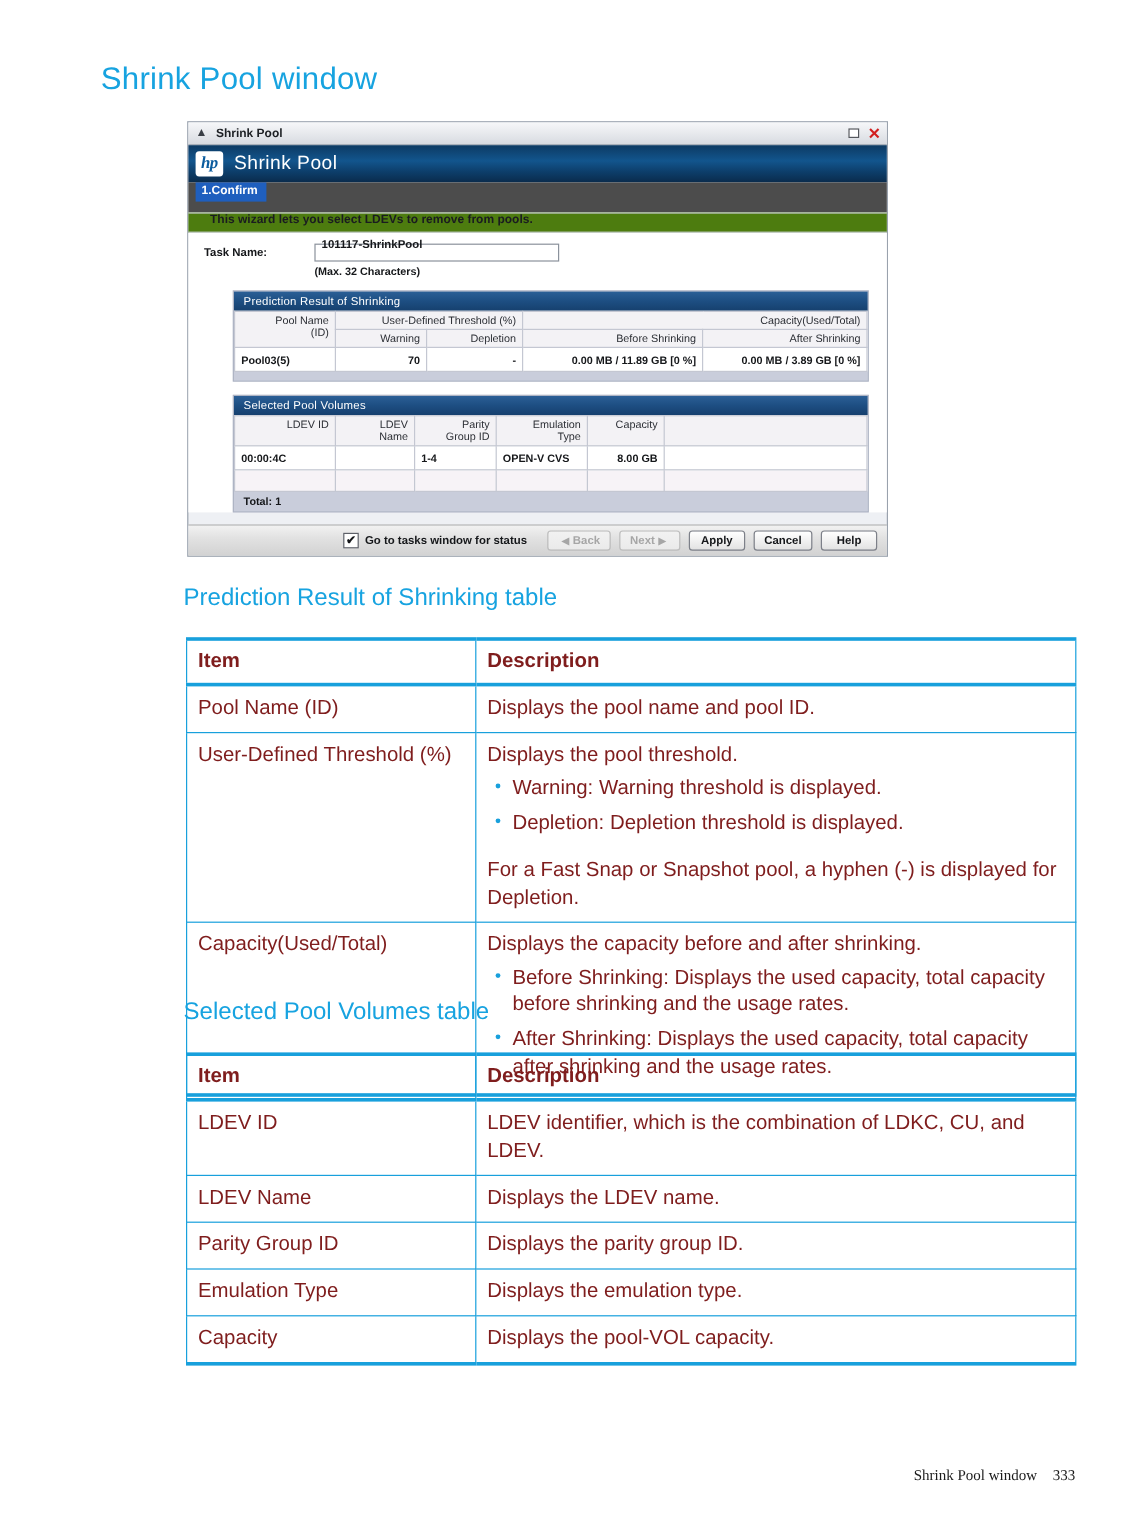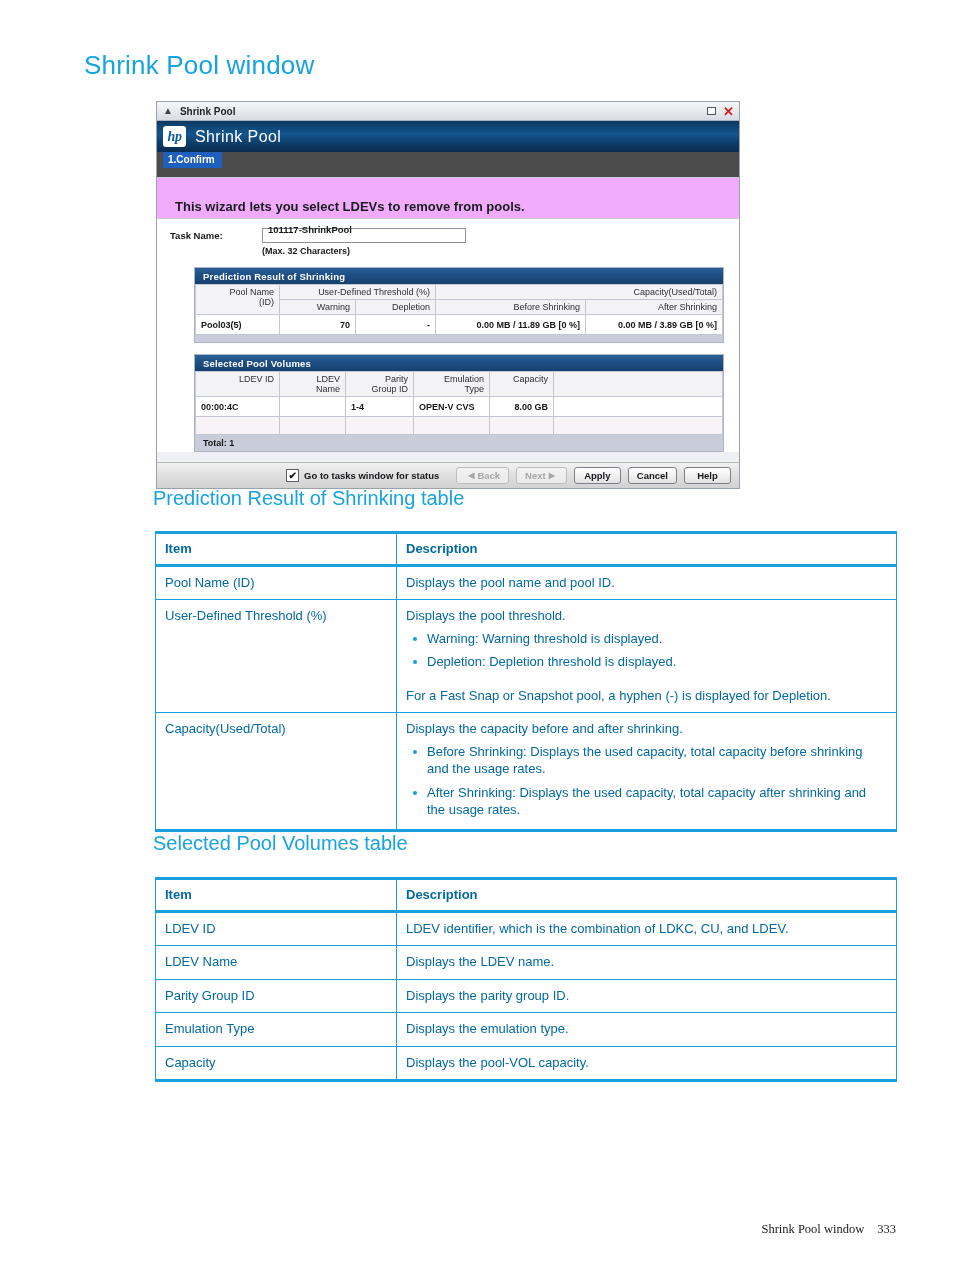--- a/index.html
+++ b/index.html
@@ -139,26 +139,26 @@
   .step-tab {
     background: #1f5fbe;
     color: #ffffff;
     font-size: 10px;
     font-weight: bold;
     padding: 2px 7px 2px 5px;
     line-height: 1.15;
   }
 
   .wizard-note {
-    background: #f0abfc;
+    background: #4d7c0f;
     border-top: 1px solid #c8ccd3;
     border-bottom: 1px solid #c8ccd3;
-    font-size: 13px;
+    font-size: 10px;
     color: #1a1c20;
-    padding: 21px 0 4px 18px;
+    padding: 0 0 4px 18px;
     font-weight: bold;
   }
 
   .dlg-body {
     background: #ffffff;
     padding: 9px 0 0 0;
   }
 
   .taskrow {
     display: flex;
@@ -199,21 +199,21 @@
     width: 530px;
     background: #c9cddb;
     border: 1px solid #aeb4c4;
     box-sizing: border-box;
   }
   .panel-head {
     height: 16px;
     background: linear-gradient(to bottom, #2b5f96 0%, #1d4e82 50%, #16406e 100%);
     color: #ffffff;
     font-size: 9.5px;
-    font-weight: bold;
+    font-weight: normal;
     display: flex;
     align-items: center;
     padding-left: 8px;
     letter-spacing: .2px;
   }
   table.grid {
     border-collapse: collapse;
     width: 100%;
     table-layout: fixed;
     background: #ffffff;
@@ -329,22 +329,22 @@
   #tbl-pred { top: 531px; }
   #tbl-spv  { top: 877px; }
 
   .doctable th, .doctable td {
     border-left: 1px solid #18a0dc;
     border-right: 1px solid #18a0dc;
     border-top: 1px solid #18a0dc;
     border-bottom: 1px solid #18a0dc;
     padding: 7px 9px 8px 9px;
     vertical-align: top;
-    font-size: 13px;
-    color: #0369a1;
+    font-size: 17px;
+    color: #7f1d1d;
     text-align: left;
     font-family: "Liberation Sans", sans-serif;
     line-height: 1.35;
   }
   .doctable thead th {
     font-weight: bold;
     border-top: 3px solid #18a0dc;
     border-bottom: 3px solid #18a0dc;
     padding-top: 6px;
     padding-bottom: 6px;

